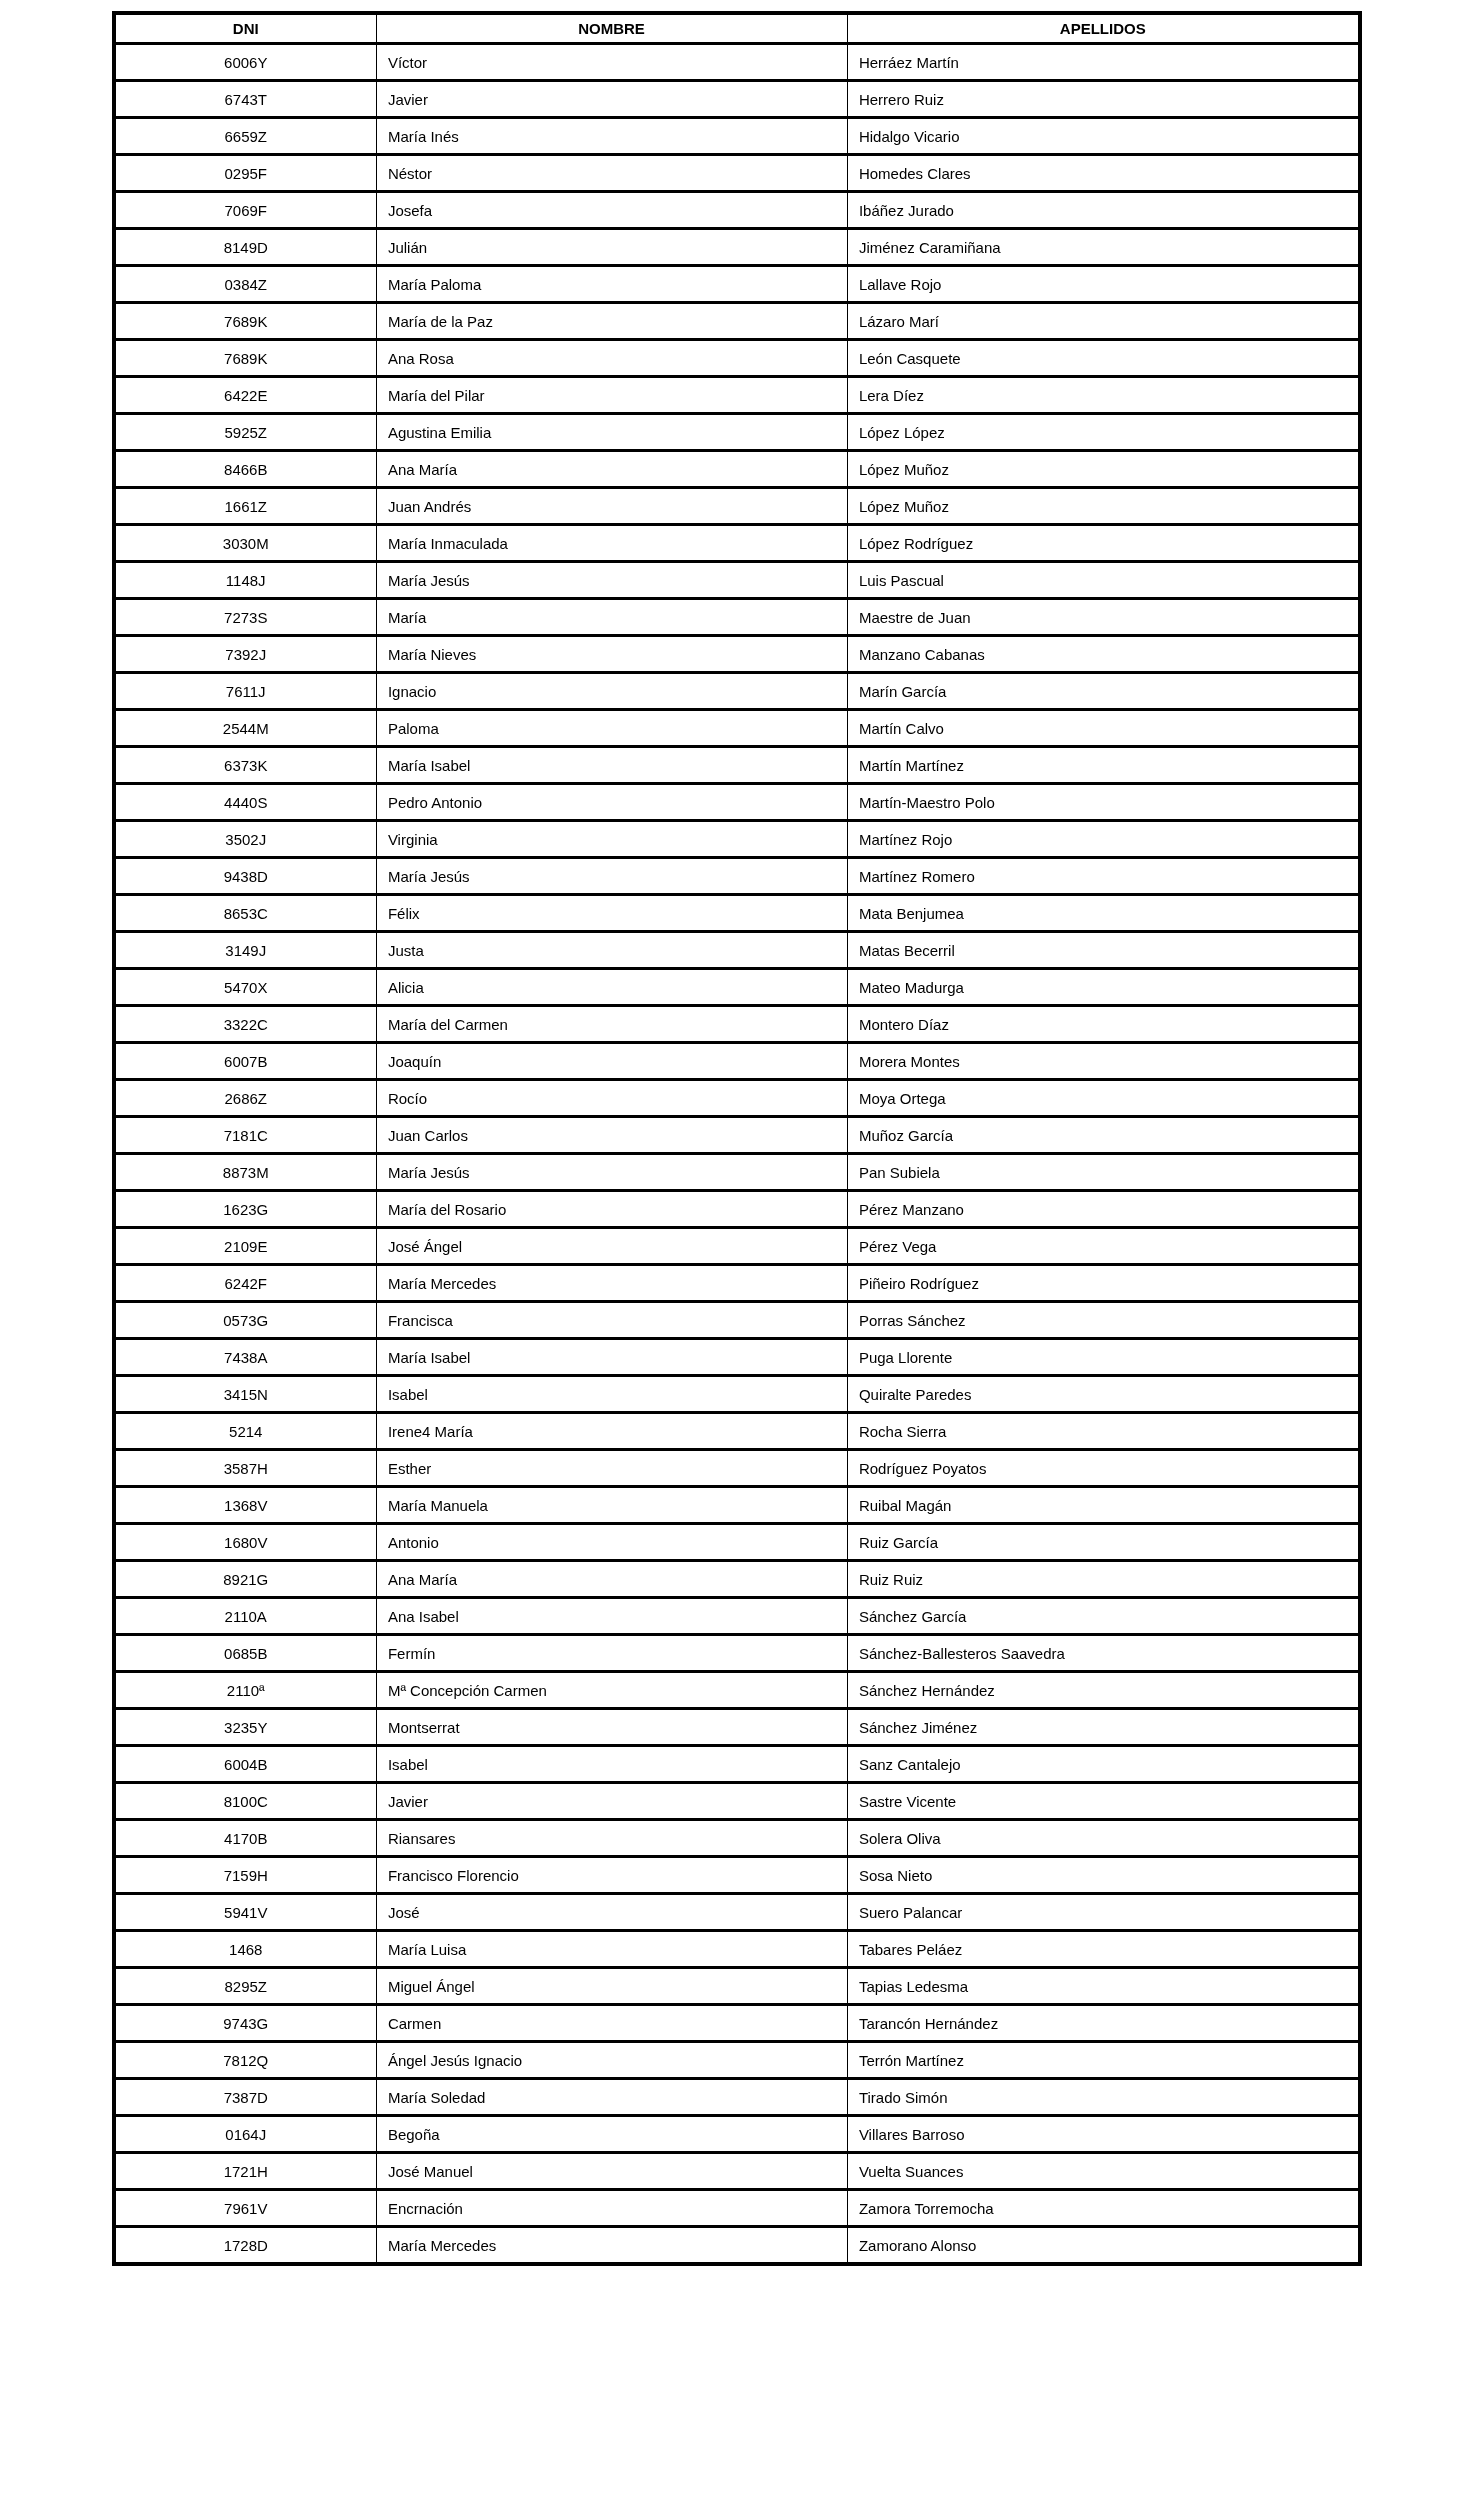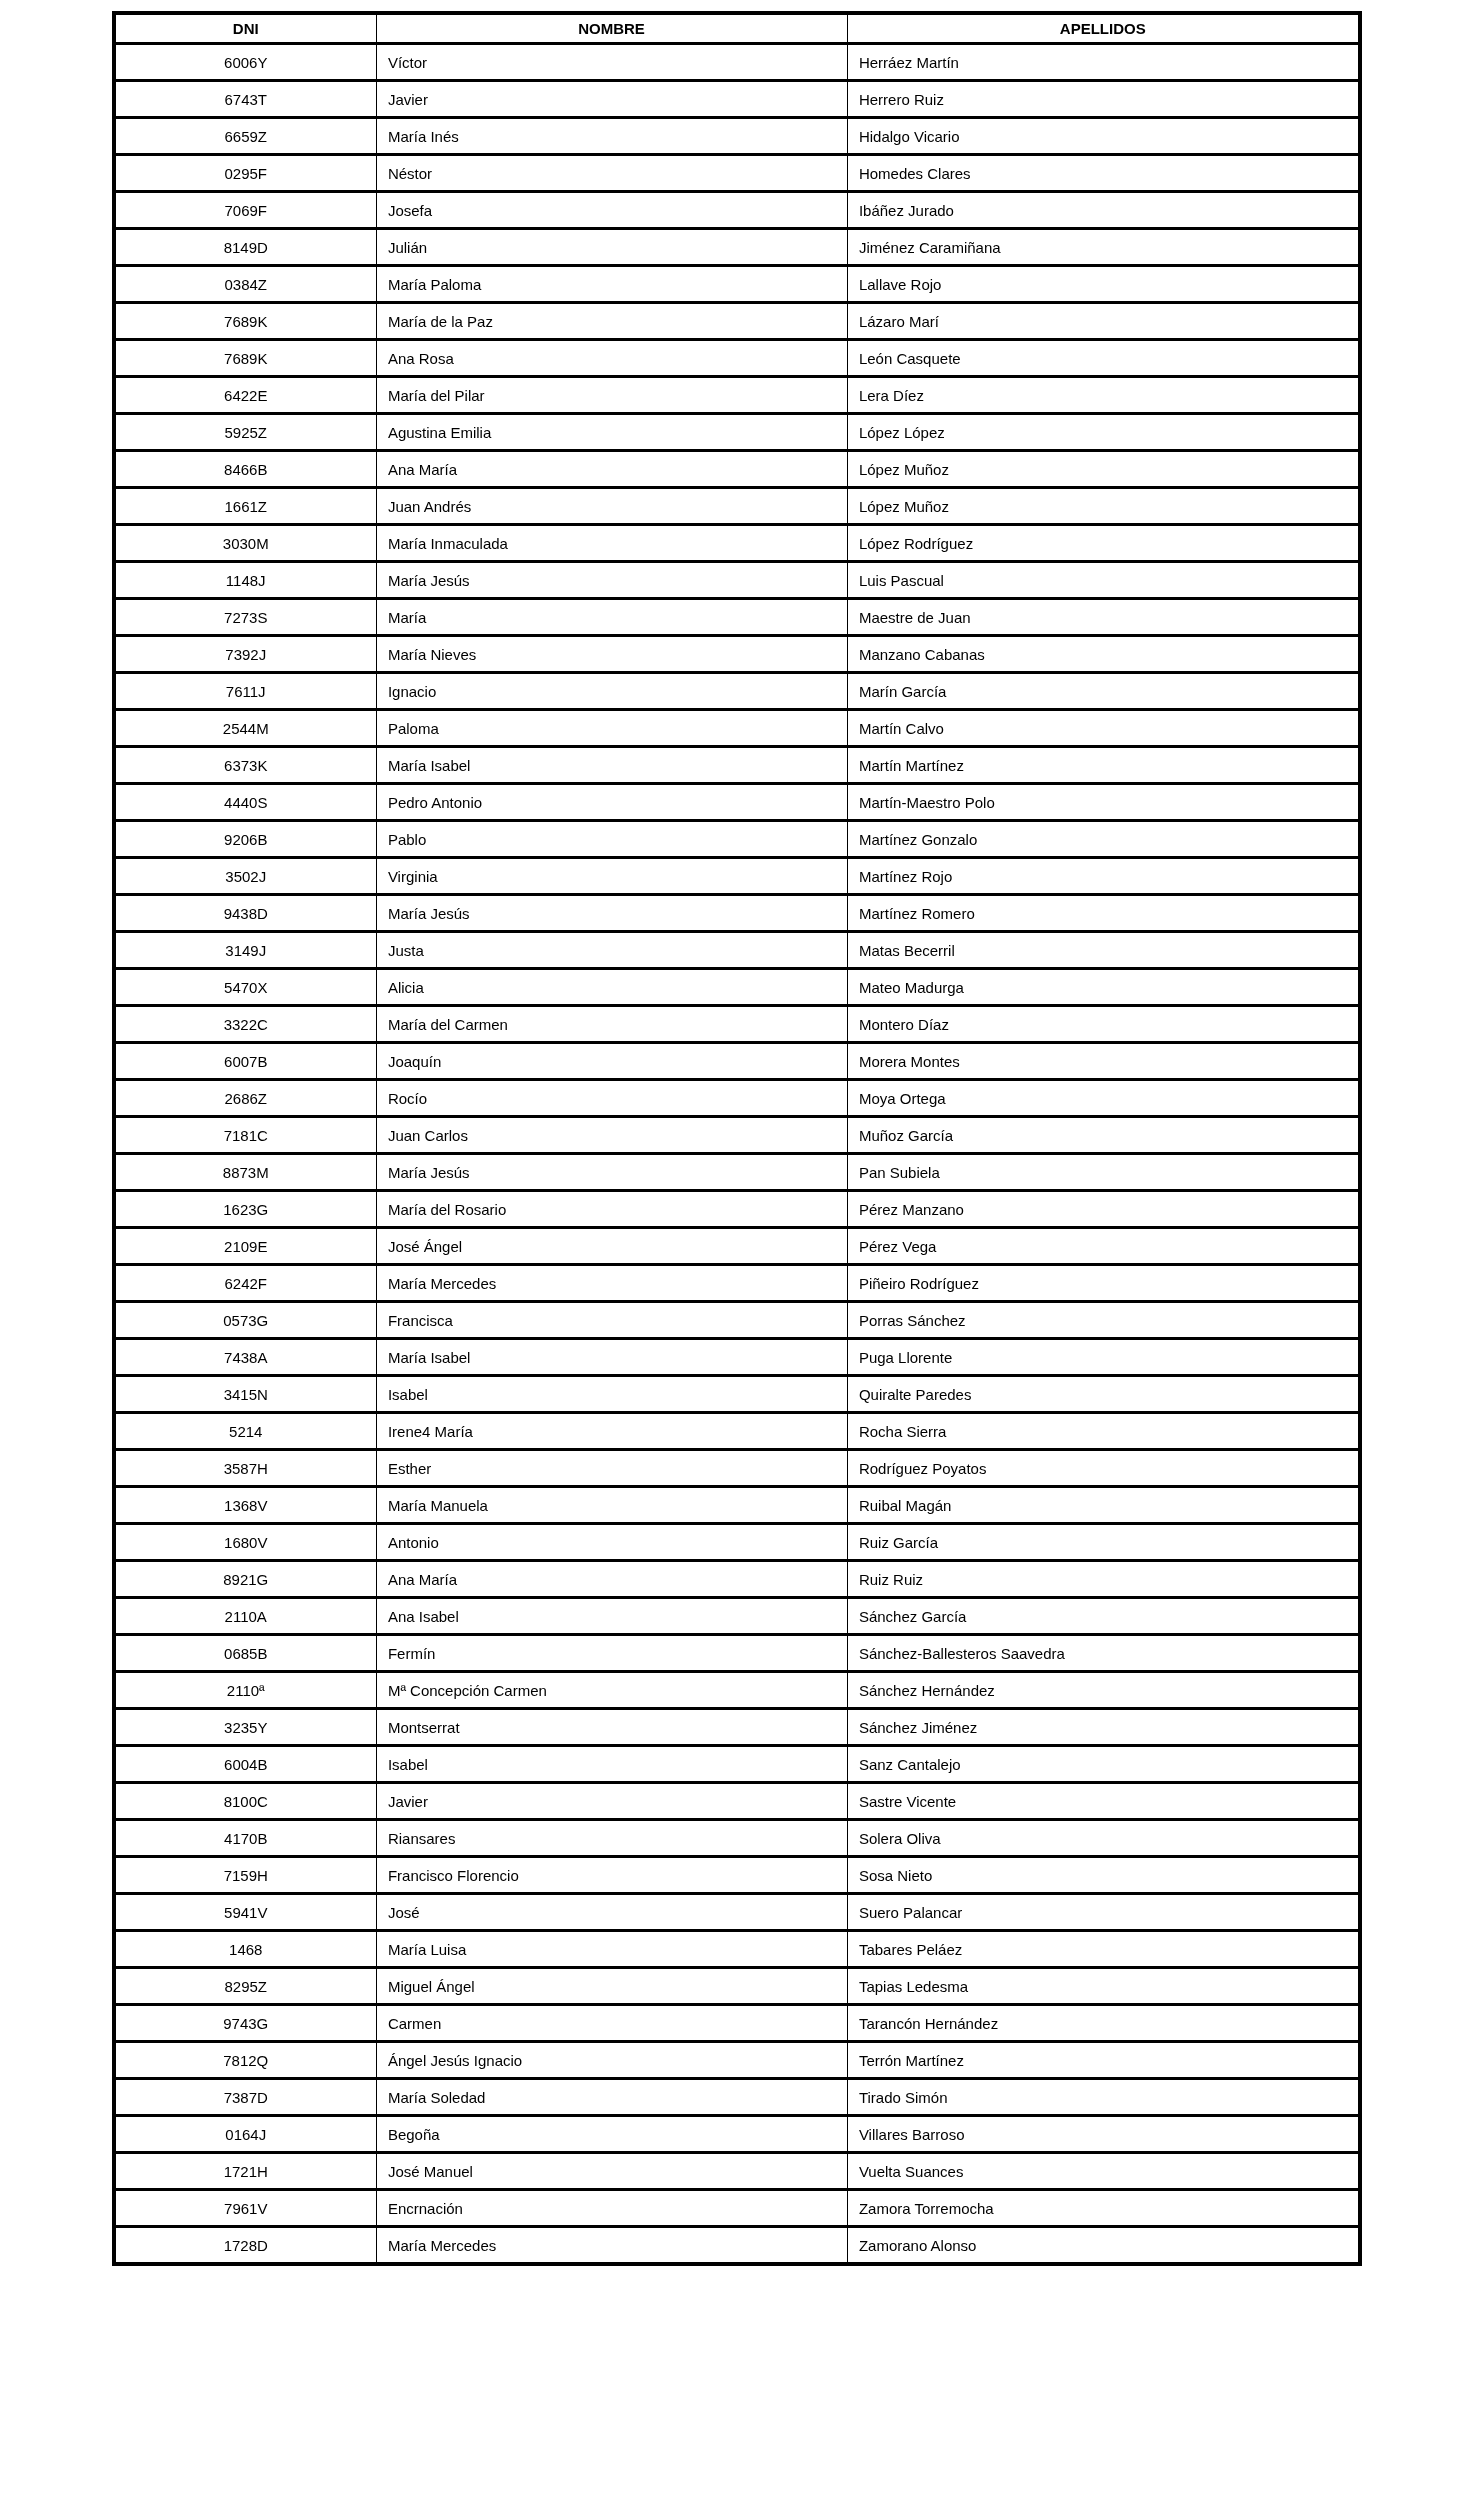--- a/index.html
+++ b/index.html
@@ -174,33 +174,33 @@
           <td>6373K</td>
           <td>María Isabel</td>
           <td>Martín Martínez</td>
         </tr>
         <tr>
           <td>4440S</td>
           <td>Pedro Antonio</td>
           <td>Martín-Maestro Polo</td>
         </tr>
         <tr>
-          <td>9206B</td>
-          <td>Pablo</td>
-          <td>Martínez Gonzalo</td>
-        </tr>
-        <tr>
           <td>3502J</td>
           <td>Virginia</td>
           <td>Martínez Rojo</td>
         </tr>
         <tr>
           <td>9438D</td>
           <td>María Jesús</td>
           <td>Martínez Romero</td>
+        </tr>
+        <tr>
+          <td>8653C</td>
+          <td>Félix</td>
+          <td>Mata Benjumea</td>
         </tr>
         <tr>
           <td>3149J</td>
           <td>Justa</td>
           <td>Matas Becerril</td>
         </tr>
         <tr>
           <td>5470X</td>
           <td>Alicia</td>
           <td>Mateo Madurga</td>

